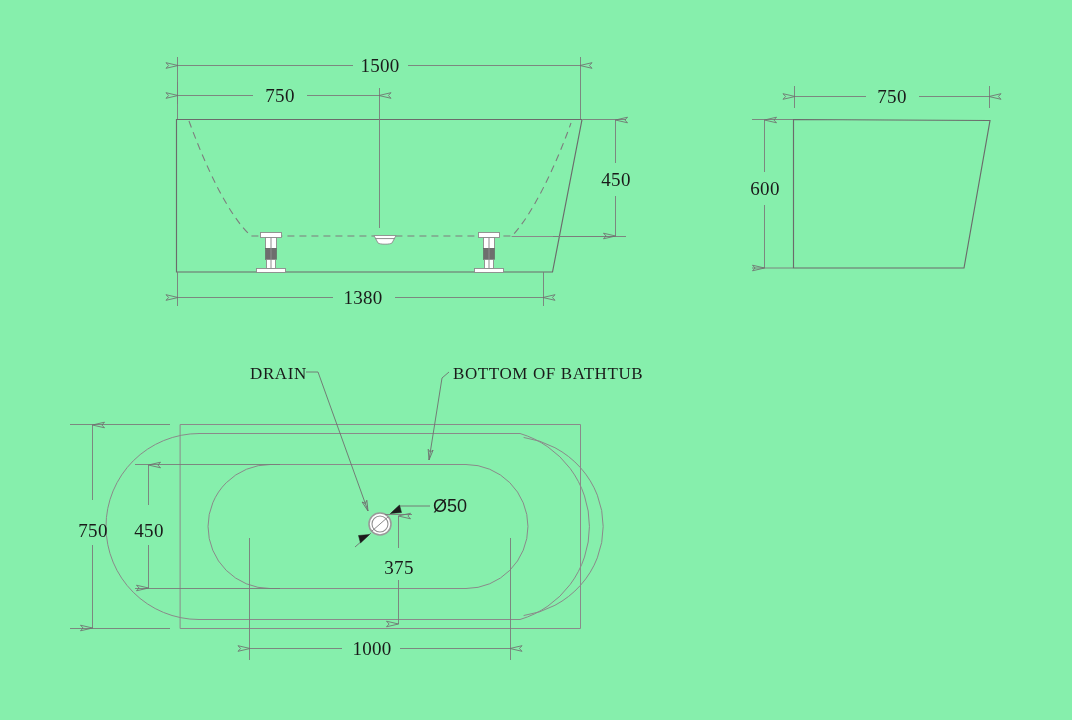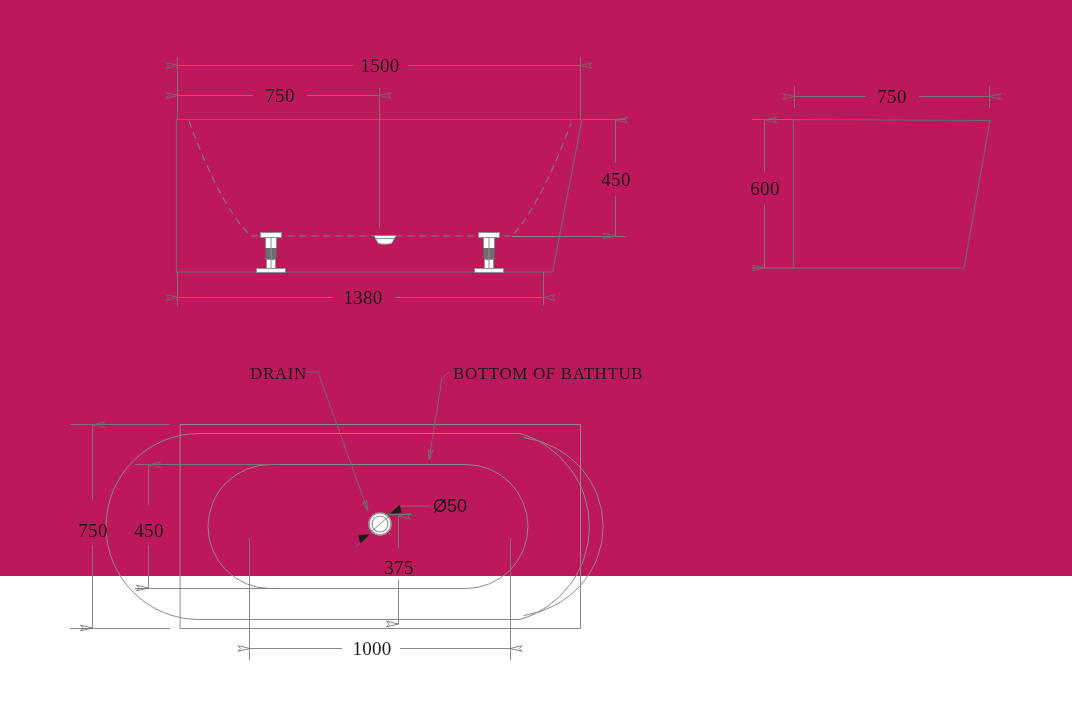--- a/index.html
+++ b/index.html
@@ -10,22 +10,22 @@
   }
   body {
     width: 1072px;
     height: 720px;
     overflow: hidden;
     font-family: "Liberation Serif", "DejaVu Serif", serif;
   }
   #drawing-root {
     position: relative;
     width: 1072px;
-    height: 576px;
-    background: #be185d;
+    height: 720px;
+    background: #86efac;
   }
   svg#blueprint {
     display: block;
     width: 1072px;
     height: 720px;
   }
   .obj-line {
     fill: none;
     stroke: #6b6b6b;
     stroke-width: 1.15;

